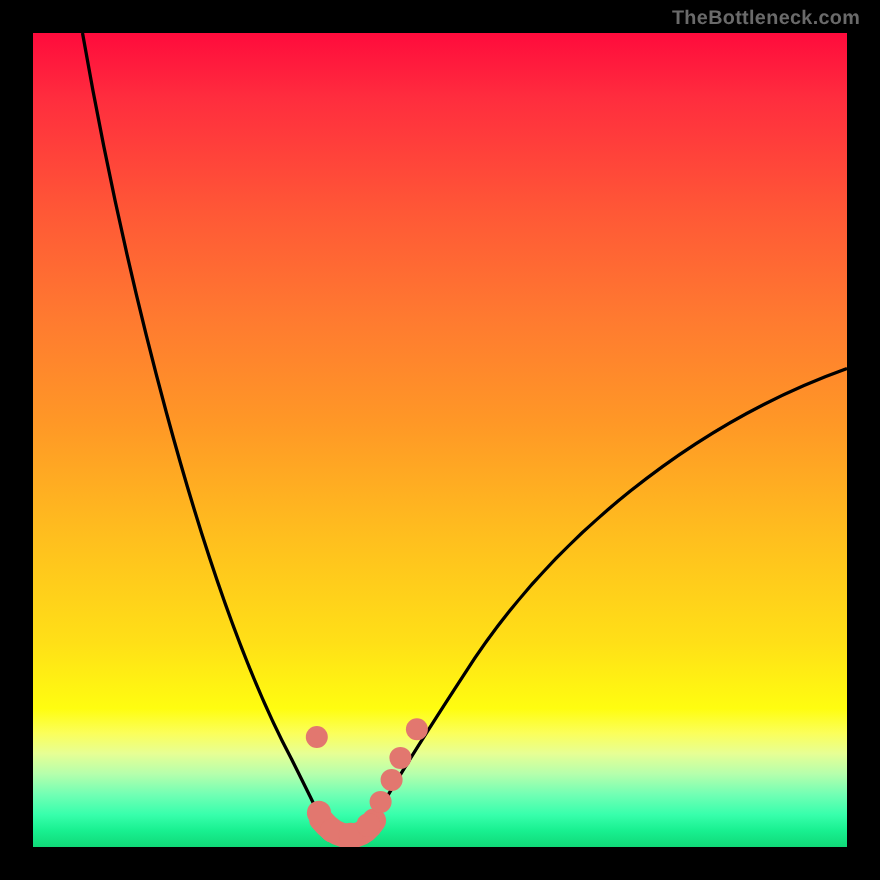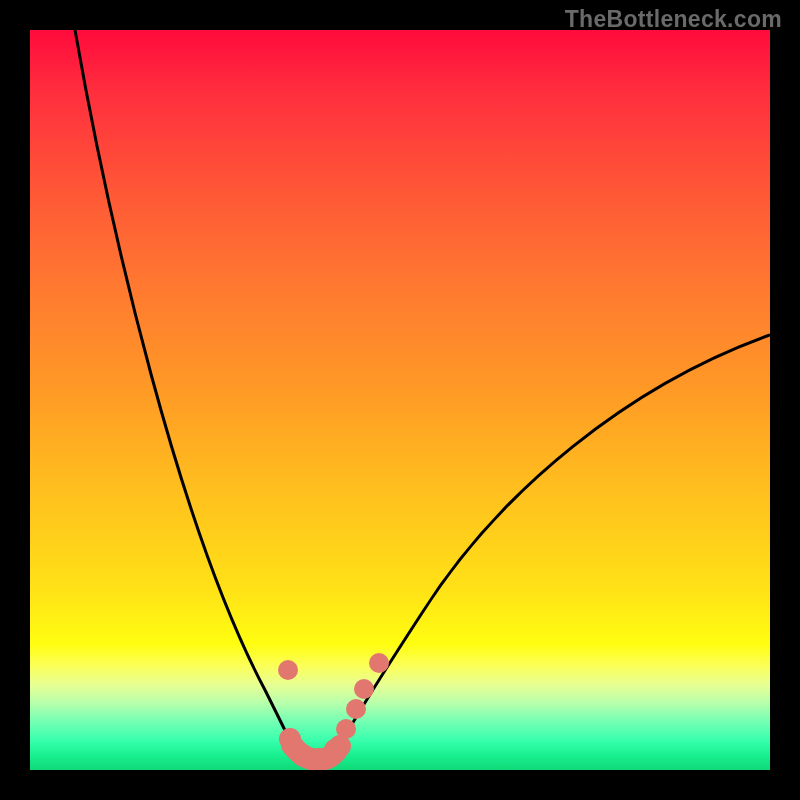--- a/index.html
+++ b/index.html
@@ -9,21 +9,21 @@
     background: #000;
     position: relative;
     font-family: Arial, sans-serif;
     overflow: hidden;
   }
   .watermark {
     position: absolute;
     top: 6px;
     right: 18px;
     color: #6a6a6a;
-    font-size: 23px;
+    font-size: 18px;
     font-weight: 600;
     letter-spacing: 0.3px;
     z-index: 10;
   }
   .plot-area {
     position: absolute;
     top: 30px;
     left: 30px;
     width: 740px;
     height: 740px;

